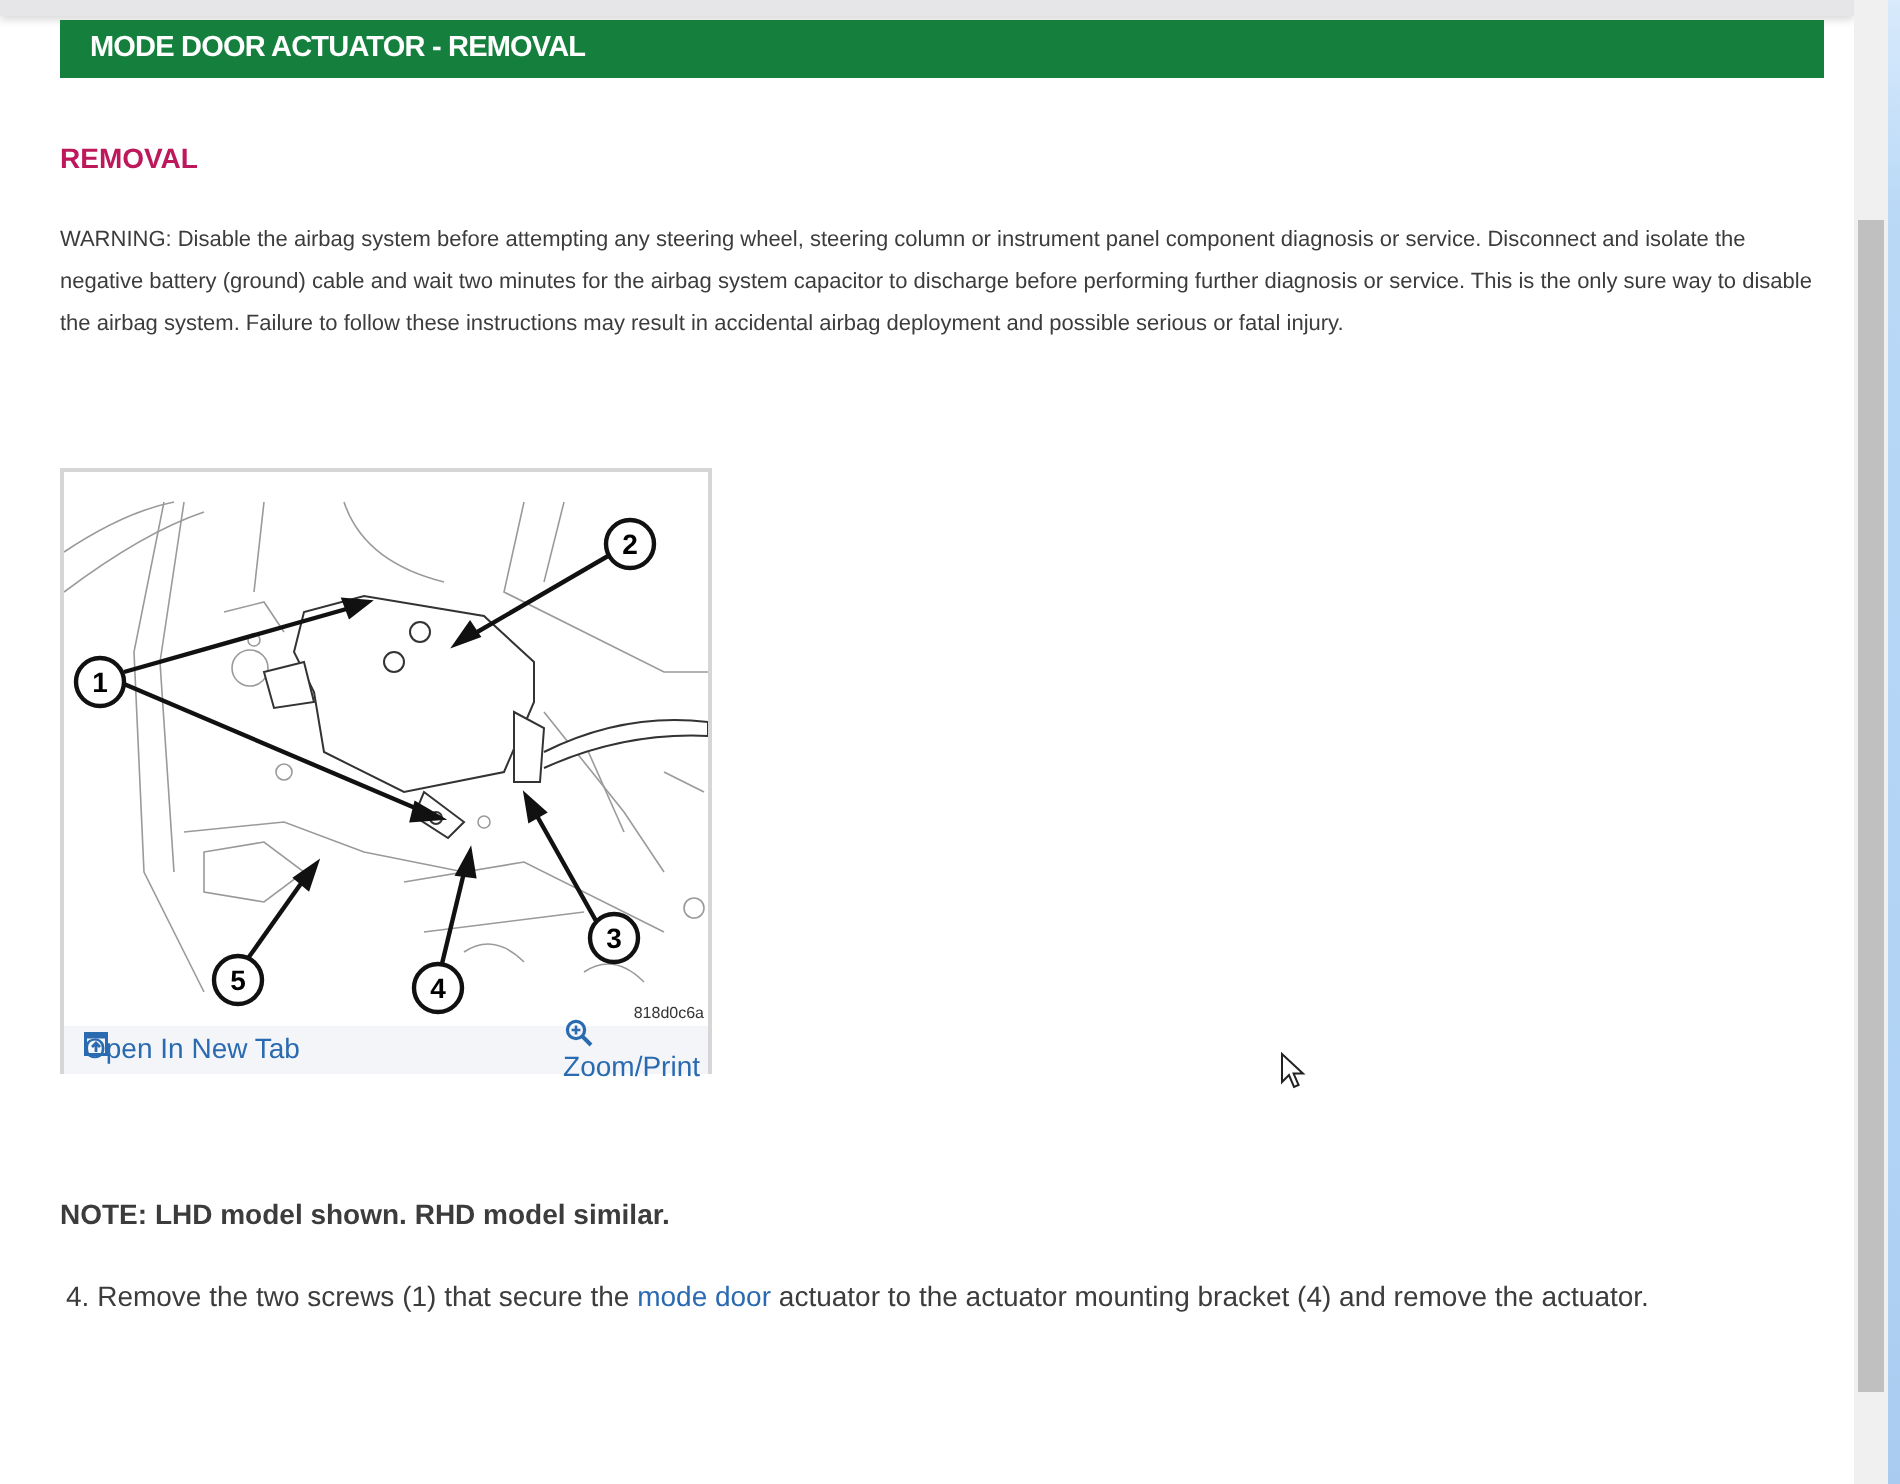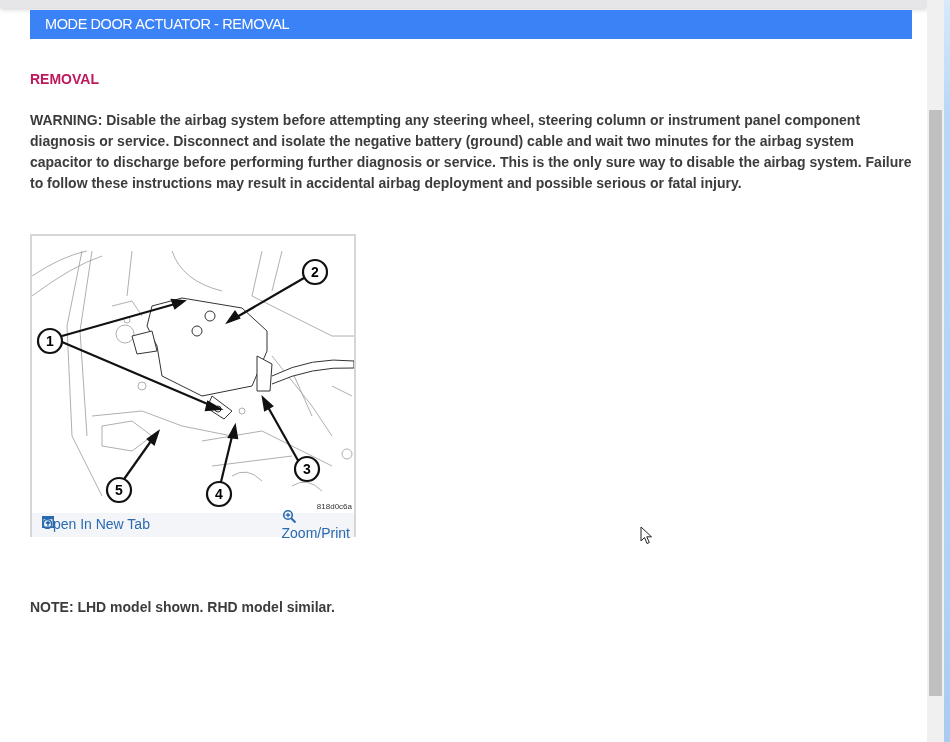--- a/index.html
+++ b/index.html
@@ -10,31 +10,31 @@
     color:#333333;
   }
   .topbar {
     position:absolute; left:0; top:0; width:927px; height:8px;
     background:#e6e6e8;
     box-shadow:0 2px 4px rgba(0,0,0,0.15);
   }
   .content { position:absolute; left:30px; top:0; width:882px; }
   .title-bar {
     position:absolute; left:0; top:10px; width:882px; height:29px;
-    background:#3b82f6;
+    background:#15803d;
     color:#ffffff; font-size:14.5px; letter-spacing:-0.4px;
-    line-height:29px; padding-left:15px; box-sizing:border-box;
+    line-height:29px; padding-left:15px; box-sizing:border-box;font-weight:bold;
   }
   .section-heading {
     position:absolute; left:0; top:71px;
     font-size:14px; font-weight:bold; color:#be185d;
   }
   .warning {
     position:absolute; left:0; top:110px; width:885px;
-    font-size:14px; font-weight:bold; color:#3c3c3c; line-height:21px;
+    font-size:11px; font-weight:normal; color:#3c3c3c; line-height:21px;
   }
   .figure {
     position:absolute; left:0; top:234px; width:326px; height:303px;
     border:2px solid #d6d6d6; background:#ffffff; box-sizing:border-box;
   }
   .figure svg { position:absolute; left:0; top:0; }
   .fig-code {
     position:absolute; right:2px; top:266px; font-size:8px; color:#333;
     font-family:"Liberation Sans", sans-serif;
   }
@@ -170,20 +170,21 @@
           <path d="M6 3.8 V8.2 M3.8 6 H8.2" stroke="#2a6ab0" stroke-width="1.3"></path>
         </svg>
         <span style="margin-top:12px">Zoom/Print</span>
       </div>
     </div>
   </div>
 
   <div class="note">NOTE:  LHD model shown. RHD model similar.</div>
 
   <div class="steps" id="steps">
+      <div class="step"><span style="margin-left: 3px;">4.</span><span> Remove the two screws (1) that secure the </span><span class="link">mode door</span><span> actuator to the actuator mounting bracket (4) and remove the actuator.</span></div>
     </div>
 </div>
 
 <div class="scroll-track"></div>
 <div class="scroll-thumb"></div>
 <div class="desktop-edge"></div>
 
 <svg class="cursor" width="14" height="20" viewBox="0 0 14 20">
   <path d="M1 1 L1 15 L4.5 11.5 L7 17.5 L9.3 16.5 L6.8 10.8 L11.5 10.8 Z" fill="#fff" stroke="#222" stroke-width="1"></path>
 </svg>

